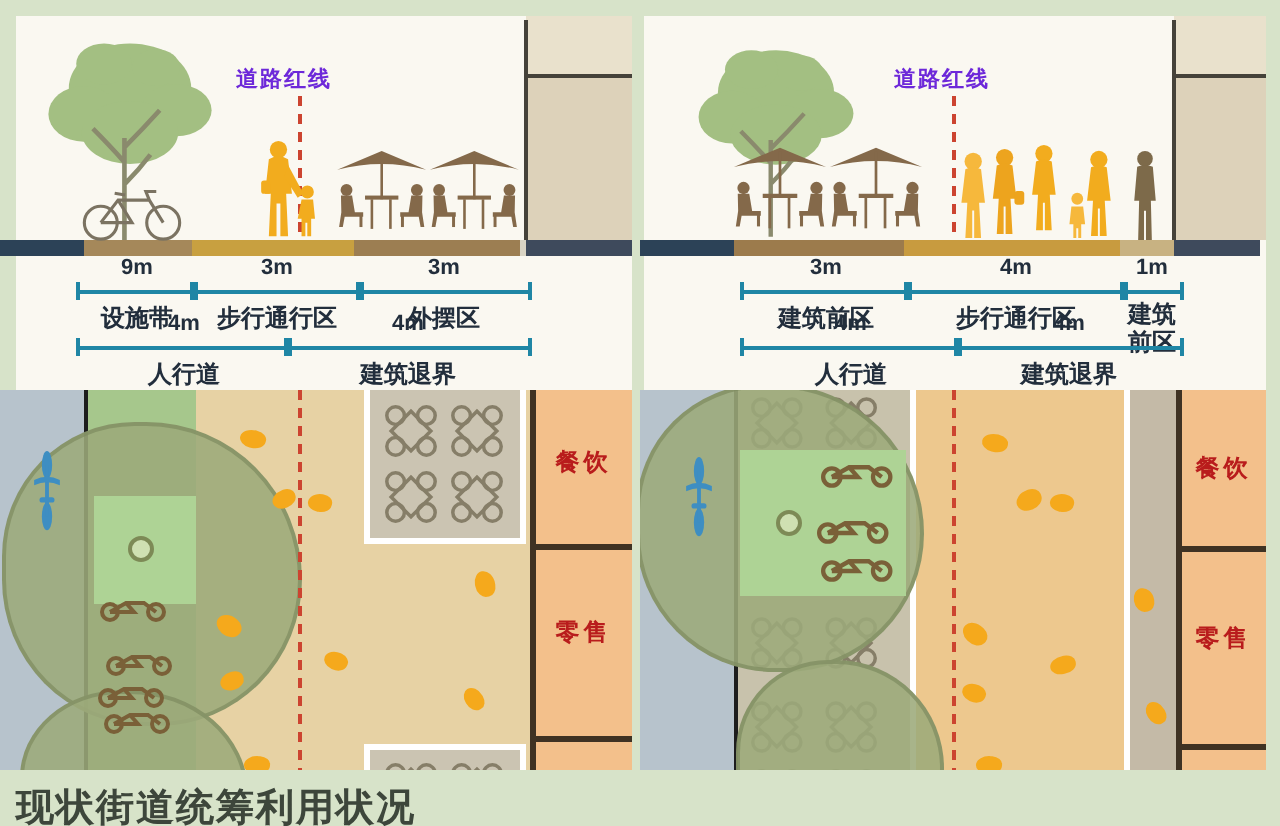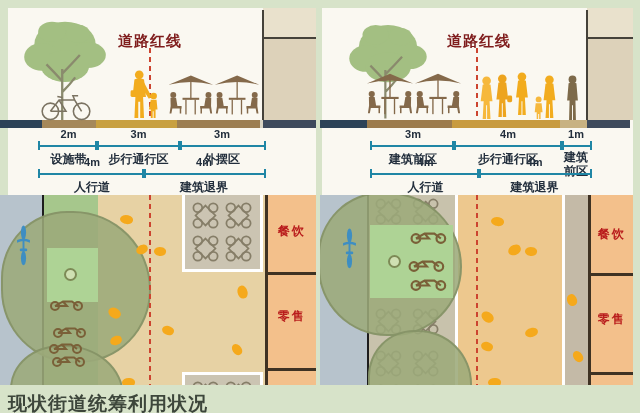--- a/index.html
+++ b/index.html
@@ -11,21 +11,21 @@
   #panel-right{left:322px;width:311px;}
 
   
   .bldg-fill{position:absolute;top:0;height:112px;background:#e9e1cc;}
   .bldg-fill .lower{position:absolute;left:0;right:0;top:30px;bottom:0;background:#ddd2ba;}
   .bldg-vline{position:absolute;top:2px;height:110px;width:2px;background:#45423a;}
   .bldg-hline{position:absolute;top:29px;height:2px;background:#45423a;}
   .ground{position:absolute;top:112px;height:8px;}
   .ground span{position:absolute;top:0;height:8px;}
   .redline{position:absolute;width:2px;background-image:repeating-linear-gradient(to bottom,#cc4430 0 5px,rgba(0,0,0,0) 5px 9px);}
-  .redlabel{position:absolute;font-size:15px;font-weight:bold;color:#7f1d1d;letter-spacing:1px;white-space:nowrap;}
+  .redlabel{position:absolute;font-size:11px;font-weight:bold;color:#6d28d9;letter-spacing:1px;white-space:nowrap;}
 
   
   .dim-seg{position:absolute;height:9px;border-left:2px solid #1f86a5;border-right:2px solid #1f86a5;}
   .dim-seg::after{content:"";position:absolute;left:0;right:0;top:3.5px;height:2px;background:#1f86a5;}
   .dim-m{position:absolute;left:0;right:0;top:-13px;text-align:center;font-size:11px;font-weight:bold;color:#222e3c;}
   .dim-z{position:absolute;left:0;right:0;top:10px;text-align:center;font-size:12px;font-weight:bold;color:#222e3c;white-space:nowrap;}
 
   
   .plan{position:absolute;top:187px;height:190px;overflow:hidden;}
   .zone{position:absolute;top:0;height:190px;}
@@ -120,21 +120,21 @@
             <use href="#spL"></use>
           </g>
         <use href="#spL" x="52" y="24"></use>
         <g transform="translate(98,24) scale(-1,1)">
             <use href="#spL"></use>
           </g>
       </svg>
     </div>
 
     <div class="dim-seg" style="left:30px;top:133px;width:57px;">
-      <span class="dim-m">2m</span>
+      <span class="dim-m">9m</span>
       <span class="dim-z">设施带</span>
     </div>
     <div class="dim-seg" style="left:87px;top:133px;width:83px;">
       <span class="dim-m">3m</span>
       <span class="dim-z">步行通行区</span>
     </div>
     <div class="dim-seg" style="left:170px;top:133px;width:84px;">
       <span class="dim-m">3m</span>
       <span class="dim-z">外摆区</span>
     </div>

